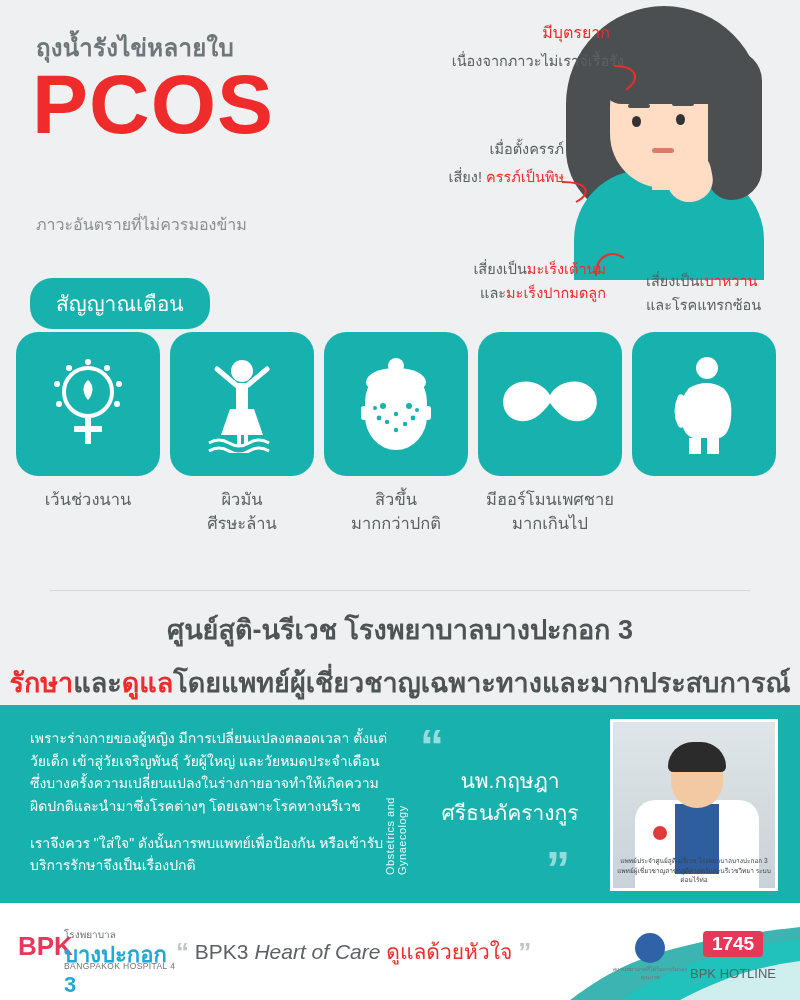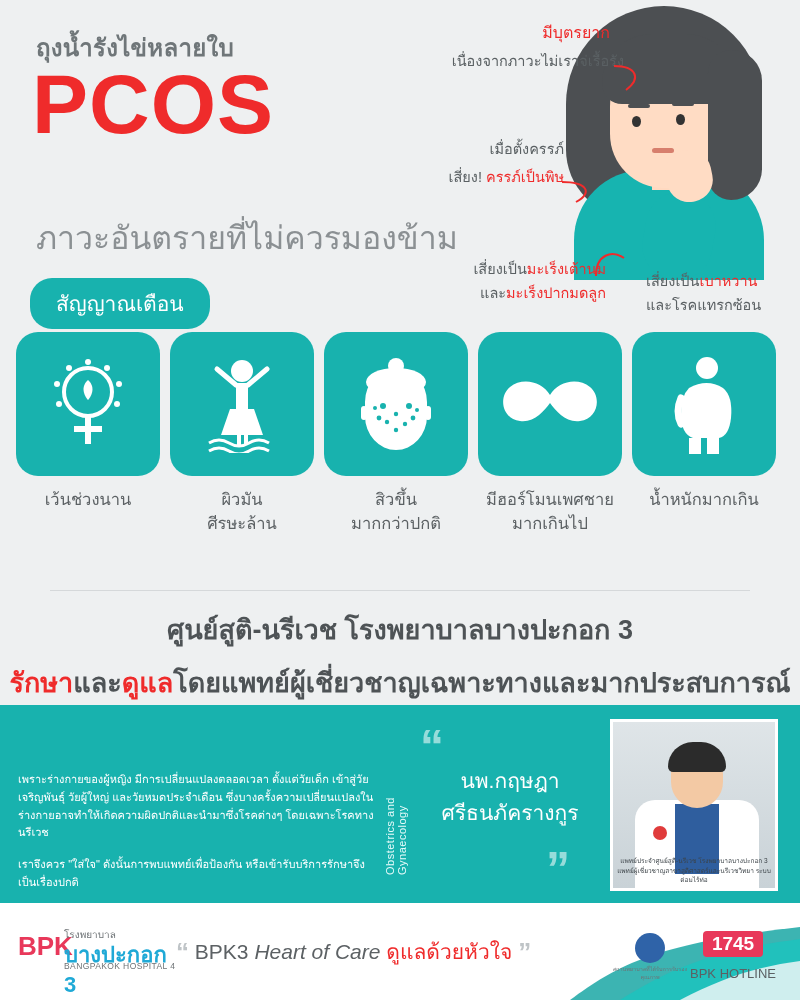--- a/index.html
+++ b/index.html
@@ -15,21 +15,21 @@
   .hero-title {
     position:absolute; left:36px; top:28px;
     font-size:24px; color:#6f7679; font-weight:bold; letter-spacing:0.3px;
   }
   .hero-pcos {
     position:absolute; left:32px; top:62px;
     font-size:84px; font-weight:bold; color:#ef2b2b; letter-spacing:1px; line-height:1;
   }
   .hero-sub {
     position:absolute; left:36px; top:212px;
-    font-size:32px; color:#8b9093;
+    font-size:16px; color:#8b9093;
   }
 
   
   .person { position:absolute; right:22px; top:0; width:230px; height:270px; }
   .hair-back { position:absolute; left:18px; top:6px; width:196px; height:212px;
     background:#4c4f52; border-radius:100px 100px 70px 70px; }
   .body-shirt { position:absolute; left:26px; top:170px; width:190px; height:110px;
     background:#17b4b0; border-radius:70px 70px 0 0; }
   .neck { position:absolute; left:104px; top:150px; width:40px; height:40px; background:#ffd9c0; }
   .face { position:absolute; left:62px; top:48px; width:118px; height:140px;
@@ -73,22 +73,22 @@
   
   .promo { position:relative; height:115px; text-align:center; }
   .promo-rule { position:absolute; left:50px; right:50px; top:0; height:1px; background:#d5d8da; }
   .promo-title { padding-top:18px; font-size:27px; color:#4e5356; font-weight:bold; }
   .promo-line2 { margin-top:10px; font-size:27px; font-weight:bold; color:#4e5356; }
   .promo-line2 .red { color:#ef2b2b; }
 
   
   .panel { position:relative; height:198px; background:#18b2ae; color:#fff; }
   .panel-text {
-    position:absolute; left:18px; top:22px; width:360px;
-    font-size:11px; line-height:1.62;margin-top:44px;
+    position:absolute; left:30px; top:22px; width:360px;
+    font-size:14px; line-height:1.62;
   }
   .quote-mark { position:absolute; color:rgba(255,255,255,.55); font-size:48px; font-weight:bold; line-height:1; }
   .vert-label {
     position:absolute; left:384px; top:40px; width:130px;
     font-size:11px; letter-spacing:.5px; color:#e6fbfa;
     transform:rotate(-90deg); transform-origin:0 0;
   }
   .doctor-name {
     position:absolute; left:420px; top:60px; width:180px; text-align:center;
     font-size:21px; line-height:1.5;
@@ -276,24 +276,20 @@
       <div class="card">
         <div class="card-box">
           <svg width="74" height="100" viewBox="0 0 74 100">
             <circle cx="40" cy="14" r="11" fill="#fff"></circle>
             <path d="M22 34 q18 -10 34 0 q10 8 8 30 q-2 18 -12 20 h-26 q-12 -4 -12 -24 q0 -18 8 -26z" fill="#fff"></path>
             <path d="M22 84 h12 v16 h-12z" fill="#fff"></path>
             <path d="M40 84 h12 v16 h-12z" fill="#fff"></path>
             <path d="M14 44 q-6 14 0 26" stroke="#fff" stroke-width="7" fill="none" stroke-linecap="round"></path>
           </svg>
         </div>
-        <div class="card-label">
-          <div>น้ำหนักมากเกิน</div>
-          <div></div>
-        </div>
       </div>
 
     </div>
   </div>
 
   <div class="promo">
     <div class="promo-rule"></div>
     <div class="promo-title">ศูนย์สูติ-นรีเวช โรงพยาบาลบางปะกอก 3</div>
     <div class="promo-line2">
       <span class="red">รักษา</span><span>และ</span><span class="red">ดูแล</span><span>โดยแพทย์ผู้เชี่ยวชาญเฉพาะทางและมากประสบการณ์</span>

